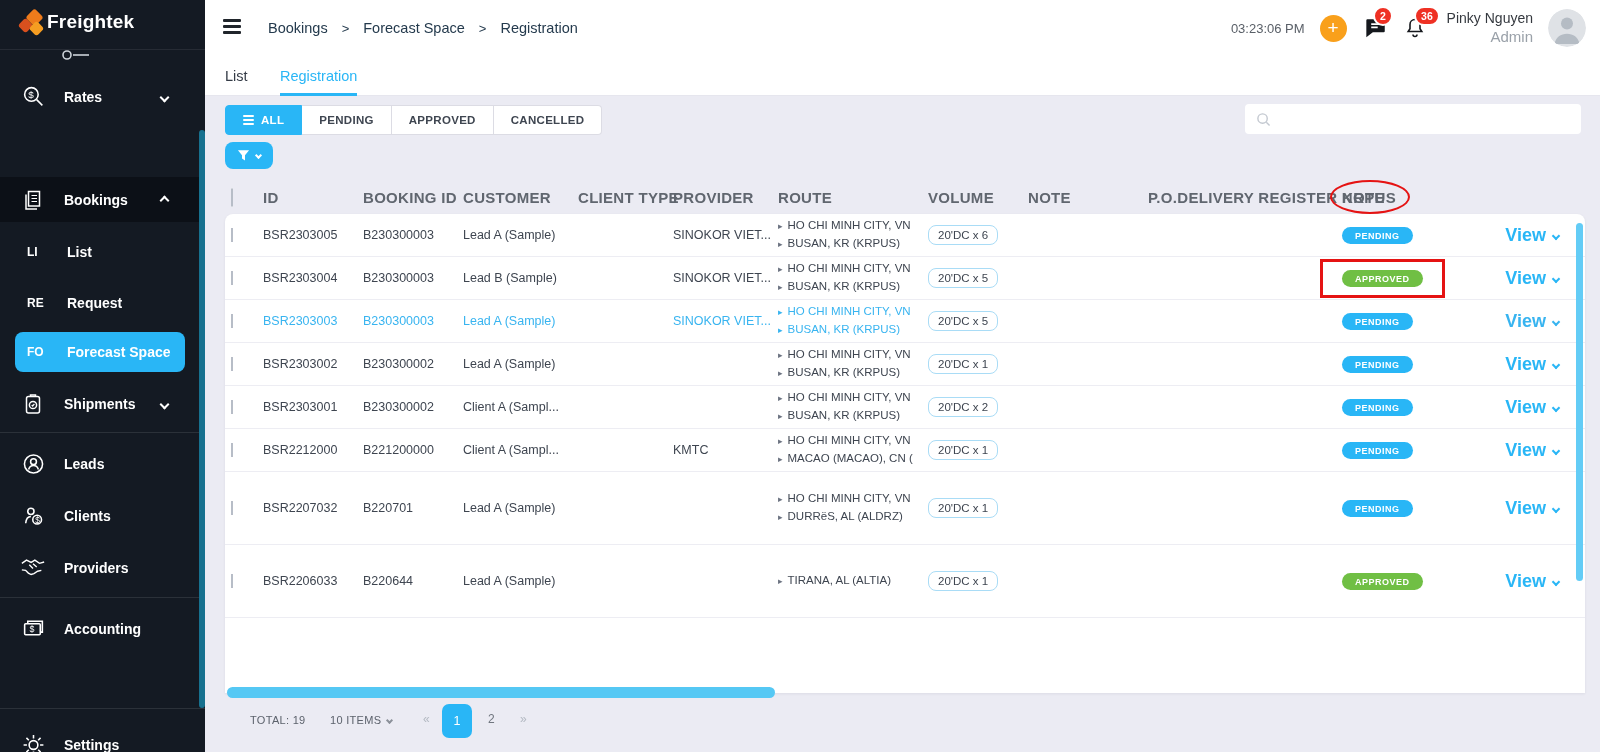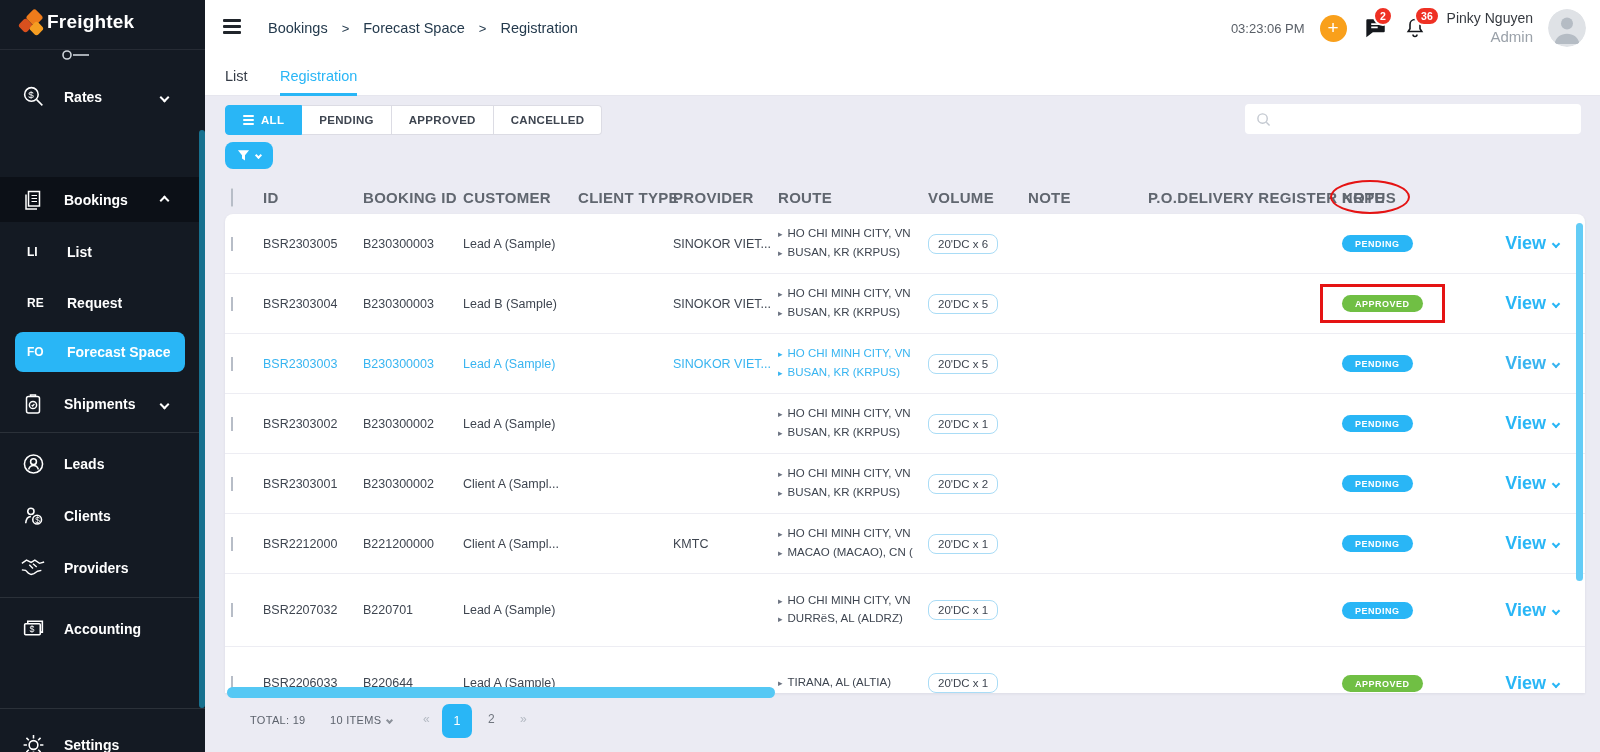--- a/index.html
+++ b/index.html
@@ -66,21 +66,21 @@
   .search-box input { border:none; outline:none; width:100%; font-size:13px; color:#333; font-family:"Liberation Sans",sans-serif; background:transparent; }
   .search-box input::placeholder { color:#b9bfc9; }
   .funnel-btn { position:absolute; left:20px; top:46px; width:48px; height:27px; background:#29b6f6; border-radius:8px; display:flex; align-items:center; justify-content:center; gap:6px; color:#fff; cursor:pointer; }
   
   .cols { display:grid; grid-template-columns:32px 100px 100px 115px 95px 105px 150px 100px 120px 180px 140px 1fr; align-items:center; padding-left:6px; }
   .thead { position:absolute; left:20px; top:84px; width:1360px; height:34px; }
   .th { font-size:15px; font-weight:bold; color:#60666f; letter-spacing:.3px; white-space:nowrap; }
   .th-status { position:relative; padding-left:14px; }
   .th-status::after { content:""; position:absolute; left:2px; top:-9px; width:76px; height:30px; border:2.5px solid #e51313; border-radius:50%; }
   .card { position:absolute; left:20px; top:118px; width:1360px; height:479px; background:#fff; border-radius:8px 8px 0 0; overflow:hidden; box-shadow:0 1px 3px rgba(25,30,60,.07); }
-  .trow { height:60px; border-bottom:1px solid #ededf3; cursor:pointer; }
+  .trow { height:43px; border-bottom:1px solid #ededf3; cursor:pointer; }
   .trow.row-tall { height:73px; }
   .cell { font-size:12.5px; color:#3e4550; white-space:nowrap; overflow:hidden; text-overflow:ellipsis; padding-right:6px; }
   .cb { width:15px; height:15px; border:1.5px solid #b7bdc7; border-radius:3px; background:#fff; cursor:pointer; }
   .route-line { display:block; font-size:11.5px; line-height:17.5px; color:#3e4550; white-space:nowrap; }
   .route-arrow { color:#6b7280; font-size:9px; margin-right:5px; }
   .chip { display:inline-block; border:1.5px solid #a9dcf6; border-radius:8px; padding:3px 9px; font-size:11.5px; color:#3e4550; background:#fff; white-space:nowrap; }
   .badge-wrap { position:relative; display:inline-block; margin-left:14px; }
   .status-badge { display:inline-block; border-radius:10px; padding:4px 13px 3px; font-size:9px; font-weight:bold; color:#fff; letter-spacing:.5px; }
   .status-pending { background:#29b6f6; }
   .status-approved { background:#70bf44; }

